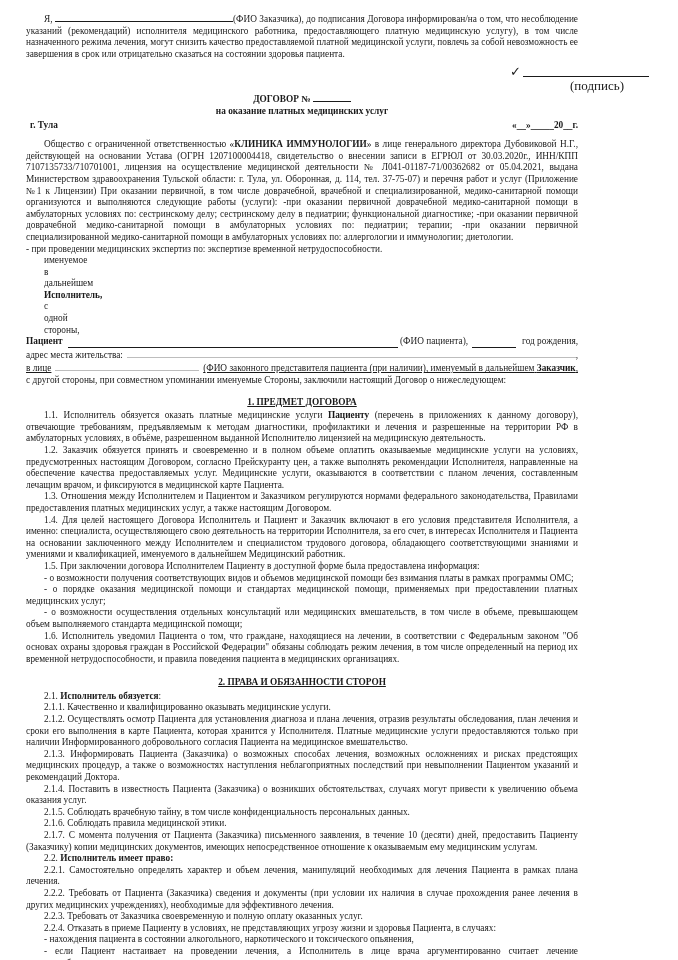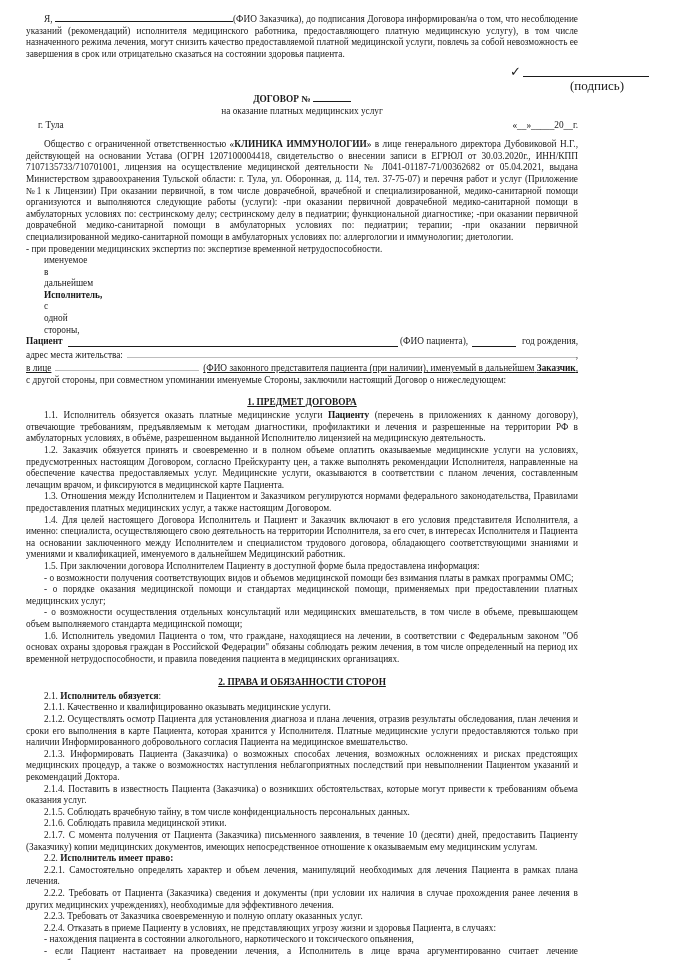--- a/index.html
+++ b/index.html
@@ -12,22 +12,22 @@
   p { margin: 0; text-align: justify; }
   .ind { text-indent: 18px; }
   .blank { display: inline-block; border-bottom: 1px solid #1a1a1a; height: 9px; vertical-align: baseline; }
   .blank.light { border-bottom-color: #bdbdbd; }
   b, .b { font-weight: bold; }
   .sig-row { position: relative; height: 32px; }
   .sig-check { position: absolute; left: 484px; top: 6px; font-size: 13px; font-family: "DejaVu Sans", sans-serif; }
   .sig-line { position: absolute; left: 497px; top: 16px; width: 126px; border-bottom: 1px solid #1a1a1a; }
   .sig-cap { position: absolute; left: 544px; top: 20px; font-size: 13px; }
   .title { text-align: center; font-weight: bold; }
-  .subtitle { text-align: center; font-weight: normal; }
-  .city-row { display: flex; justify-content: space-between; font-weight: normal; margin: 2px 0 8px 12px; }
+  .subtitle { text-align: center; font-weight: bold; }
+  .city-row { display: flex; justify-content: space-between; font-weight: bold; margin: 2px 0 8px 4px; }
   .spread { display: flex; justify-content: space-between; padding-left: 18px; flex-direction: column; }
   .sec-title { text-align: center; font-weight: bold; margin: 10px 0 2px 0; text-decoration: underline; }
 </style>
 </head>
 <body>
 
 <div class="page">
 
   <p class="ind">
     <span>Я,</span>
@@ -59,21 +59,21 @@
   <div class="spread">
     <span>именуемое</span>
     <span>в</span>
     <span>дальнейшем</span>
     <b>Исполнитель,</b>
     <span>с</span>
     <span>одной</span>
     <span>стороны,</span>
   </div>
 
-  <p style="display:flex;align-items:center;">
+  <p style="display:flex;align-items:flex-end;">
     <b>Пациент</b>
     <span class="blank" style="flex:1;margin:0 2px 0 5px"></span>
     <span>(ФИО пациента),</span>
     <span class="blank" style="width:44px;margin:0 6px 0 4px"></span>
     <span>год рождения,</span>
   </p>
 
   <p style="display:flex;align-items:baseline;justify-content:center;">
     <span>адрес места жительства:</span>
     <span class="blank light" style="flex:1;margin-left:4px"></span>
@@ -103,21 +103,21 @@
   <p class="ind">1.6. Исполнитель уведомил Пациента о том, что граждане, находящиеся на лечении, в соответствии с Федеральным законом "Об основах охраны здоровья граждан в Российской Федерации" обязаны соблюдать режим лечения, в том числе определенный на период их временной нетрудоспособности, и правила поведения пациента в медицинских организациях.</p>
 
   <div class="sec-title" style="margin-top:12px">2. ПРАВА И ОБЯЗАННОСТИ СТОРОН</div>
   <p class="ind">
     <span>2.1.</span>
     <b>Исполнитель обязуется</b><span>:</span>
   </p>
   <p class="ind">2.1.1. Качественно и квалифицированно оказывать медицинские услуги.</p>
   <p class="ind">2.1.2. Осуществлять осмотр Пациента для установления диагноза и плана лечения, отразив результаты обследования, план лечения и сроки его выполнения в карте Пациента, которая хранится у Исполнителя. Платные медицинские услуги предоставляются только при наличии Информированного добровольного согласия Пациента на медицинское вмешательство.</p>
   <p class="ind">2.1.3. Информировать Пациента (Заказчика) о возможных способах лечения, возможных осложнениях и рисках предстоящих медицинских процедур, а также о возможностях наступления неблагоприятных последствий при невыполнении Пациентом указаний и рекомендаций Доктора.</p>
-  <p class="ind">2.1.4. Поставить в известность Пациента (Заказчика) о возникших обстоятельствах, которые могут привести к требованиям объема оказания услуг.</p>
+  <p class="ind">2.1.4. Поставить в известность Пациента (Заказчика) о возникших обстоятельствах, случаях могут привести к увеличению объема оказания услуг.</p>
   <p class="ind">2.1.5. Соблюдать врачебную тайну, в том числе конфиденциальность персональных данных.</p>
   <p class="ind">2.1.6. Соблюдать правила медицинской этики.</p>
   <p class="ind">2.1.7. С момента получения от Пациента (Заказчика) письменного заявления, в течение 10 (десяти) дней, предоставить Пациенту (Заказчику) копии медицинских документов, имеющих непосредственное отношение к оказываемым ему медицинским услугам.</p>
   <p class="ind">
     <span>2.2.</span>
     <b>Исполнитель имеет право:</b>
   </p>
   <p class="ind">2.2.1. Самостоятельно определять характер и объем лечения, манипуляций необходимых для лечения Пациента в рамках плана лечения.</p>
   <p class="ind">2.2.2. Требовать от Пациента (Заказчика) сведения и документы (при условии их наличия в случае прохождения ранее лечения в других медицинских учреждениях), необходимые для эффективного лечения.</p>
   <p class="ind">2.2.3. Требовать от Заказчика своевременную и полную оплату оказанных услуг.</p>

